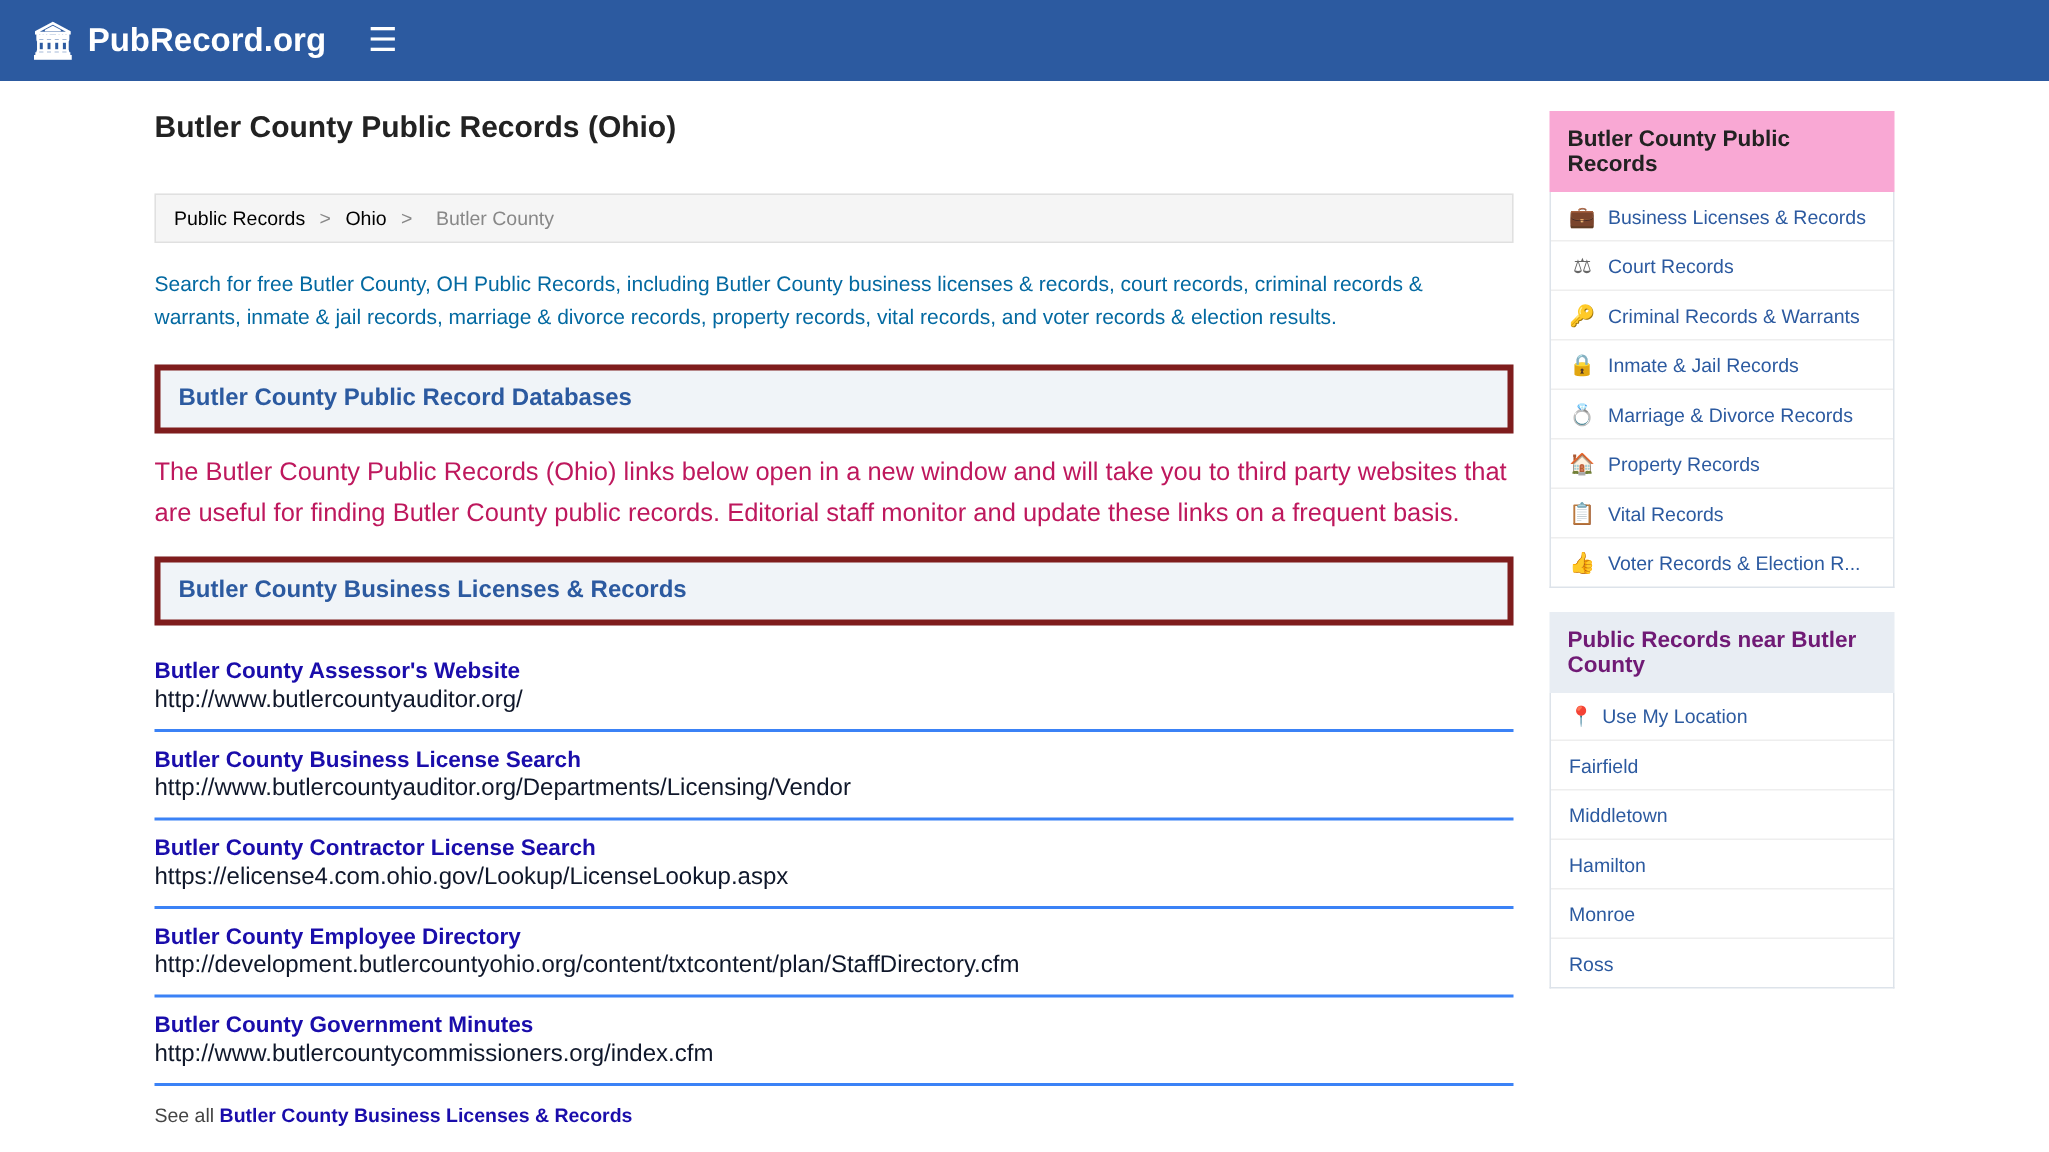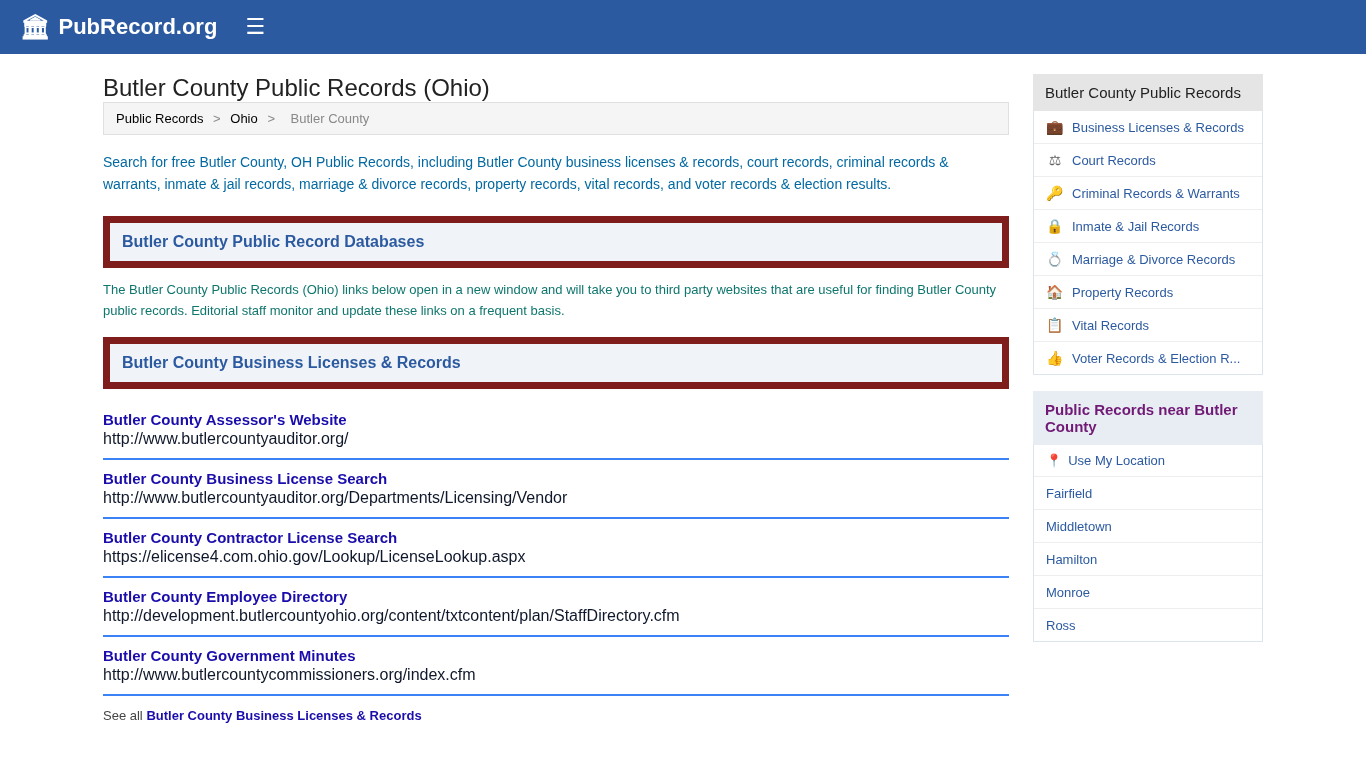--- a/index.html
+++ b/index.html
@@ -68,24 +68,24 @@
     .main-content {
       flex: 1;
     }
     .sidebar {
       width: 230px;
       flex-shrink: 0;
     }
 
     
     .page-title {
-      font-size: 24px;
-      font-weight: normal;
+      font-size: 20px;
+      font-weight: bold;
       color: #222;
-      margin-bottom: 0;
+      margin-bottom: 32px;
     }
 
     
     .breadcrumb {
       background: #f5f5f5;
       border: 1px solid #e0e0e0;
       padding: 8px 12px;
       font-size: 13px;
       color: #555;
       margin-bottom: 16px;
@@ -103,31 +103,31 @@
     .description {
       font-size: 14px;
       color: #0369a1;
       line-height: 1.6;
       margin-bottom: 20px;
     }
 
     
     .section-header {
       background: #f0f4f8;
-      border: 7px solid #7f1d1d;
+      border: 4px solid #7f1d1d;
       padding: 10px 12px;
       font-size: 16px;
       font-weight: bold;
       color: #2c5aa0;
       margin-bottom: 12px;
     }
 
     .sub-description {
-      font-size: 13px;
-      color: #0f766e;
+      font-size: 17px;
+      color: #be185d;
       line-height: 1.6;
       margin-bottom: 16px;
     }
 
     
     .record-entry {
       border-bottom: 2px solid #3b82f6;
       padding: 10px 0;
     }
     .record-entry a.record-title {
@@ -151,24 +151,24 @@
       color: #1a0dab;
       font-weight: bold;
       text-decoration: none;
     }
 
     
     .sidebar-section {
       margin-bottom: 16px;
     }
     .sidebar-header {
-      background: #e5e5e5;
+      background: #f9a8d4;
       padding: 10px 12px;
       font-size: 15px;
-      font-weight: normal;
+      font-weight: bold;
       color: #222;
       margin-bottom: 0;
     }
     .sidebar-list {
       list-style: none;
       border: 1px solid #dde3ea;
       border-top: none;
     }
     .sidebar-list li {
       border-bottom: 1px solid #eee;

